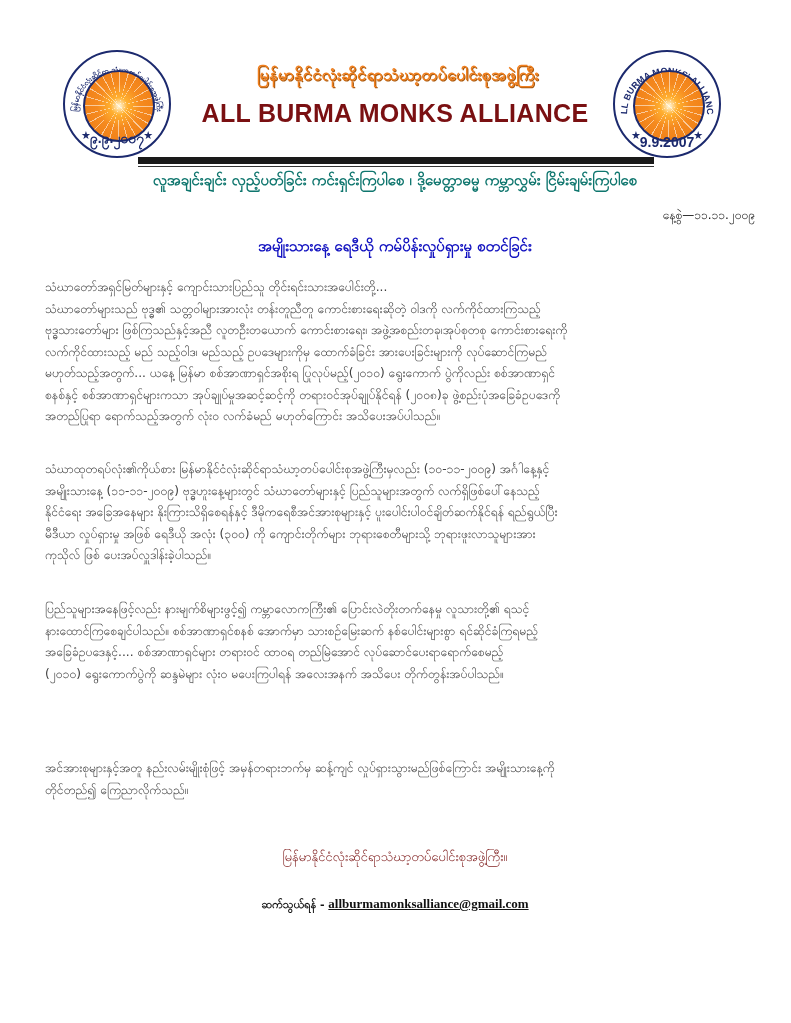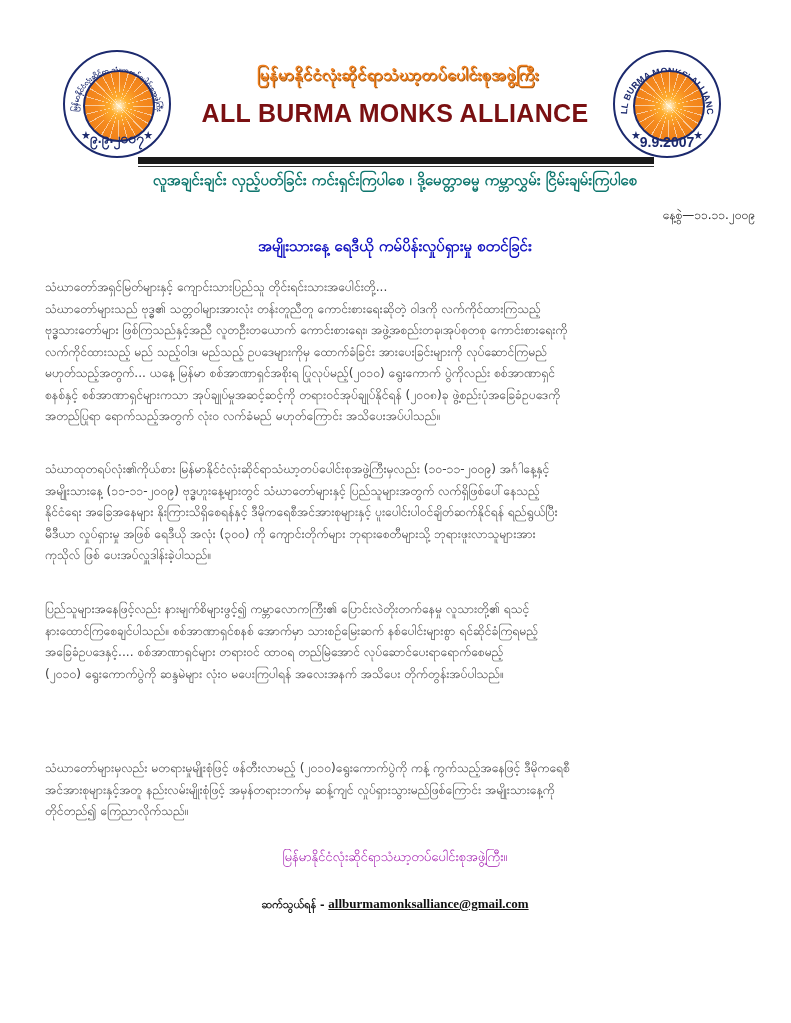--- a/index.html
+++ b/index.html
@@ -42,21 +42,21 @@
     
     .para { position: absolute; left: 45px; width: 708px; font-size: 12.2px; line-height: 21.5px;
             text-align: justify; color: #404040; }
     .para .line { display: block; white-space: nowrap; overflow: hidden; }
     .p1 { top: 277px; }
     .p2 { top: 459px; }
     .p3 { top: 599px; }
     .p4 { top: 758px; }
 
     .signature { position: absolute; left: 150px; top: 848px; width: 490px; text-align: center;
-                 font-size: 13px; color: #a21caf; white-space: nowrap; }
+                 font-size: 13px; color: #7f1d1d; white-space: nowrap; }
     .contact { position: absolute; left: 150px; top: 896px; width: 490px; text-align: center;
                font-size: 11px; font-weight: bold; color: #111; white-space: nowrap; }
     .contact .email { font-family: "Liberation Serif", serif; font-size: 13px; font-weight: bold; text-decoration: underline; }
   </style>
 </head>
 <body>
 
 <div class="page">
 
   <div class="seal seal-left">
@@ -121,21 +121,20 @@
   </div>
 
   <div class="para p3">
     <span class="line">ပြည်သူများအနေဖြင့်လည်း နားမျက်စိများဖွင့်၍ ကမ္ဘာလောကကြီး၏ ပြောင်းလဲတိုးတက်နေမှု လူသားတို့၏ ရသင့်</span>
     <span class="line">နားထောင်ကြစေချင်ပါသည်။ စစ်အာဏာရှင်စနစ် အောက်မှာ သားစဉ်မြေးဆက် နစ်ပေါင်းများစွာ ရင်ဆိုင်ခံကြရမည့်</span>
     <span class="line">အခြေခံဥပဒေနှင့်.... စစ်အာဏာရှင်များ တရားဝင် ထာဝရ တည်မြဲအောင် လုပ်ဆောင်ပေးရာရောက်စေမည့်</span>
     <span class="line">(၂၀၁၀) ရွေးကောက်ပွဲကို ဆန္ဒမဲများ လုံးဝ မပေးကြပါရန် အလေးအနက် အသိပေး တိုက်တွန်းအပ်ပါသည်။</span>
   </div>
 
   <div class="para p4">
-    <span class="line">သံဃာတော်များမှလည်း မတရားမှုမျိုးစုံဖြင့် ဖန်တီးလာမည့် (၂၀၁၀)ရွေးကောက်ပွဲကို ကန့် ကွက်သည့်အနေဖြင့် ဒီမိုကရေစီ</span>
     <span class="line">အင်အားစုများနှင့်အတူ နည်းလမ်းမျိုးစုံဖြင့် အမှန်တရားဘက်မှ ဆန့်ကျင် လှုပ်ရှားသွားမည်ဖြစ်ကြောင်း အမျိုးသားနေ့ကို</span>
     <span class="line">တိုင်တည်၍ ကြေညာလိုက်သည်။</span>
   </div>
 
   <div class="signature">မြန်မာနိုင်ငံလုံးဆိုင်ရာသံဃာ့တပ်ပေါင်းစုအဖွဲ့ကြီး။</div>
 
   <div class="contact">
     <span>ဆက်သွယ်ရန် -</span>
     <span class="email">allburmamonksalliance@gmail.com</span>
   </div>

